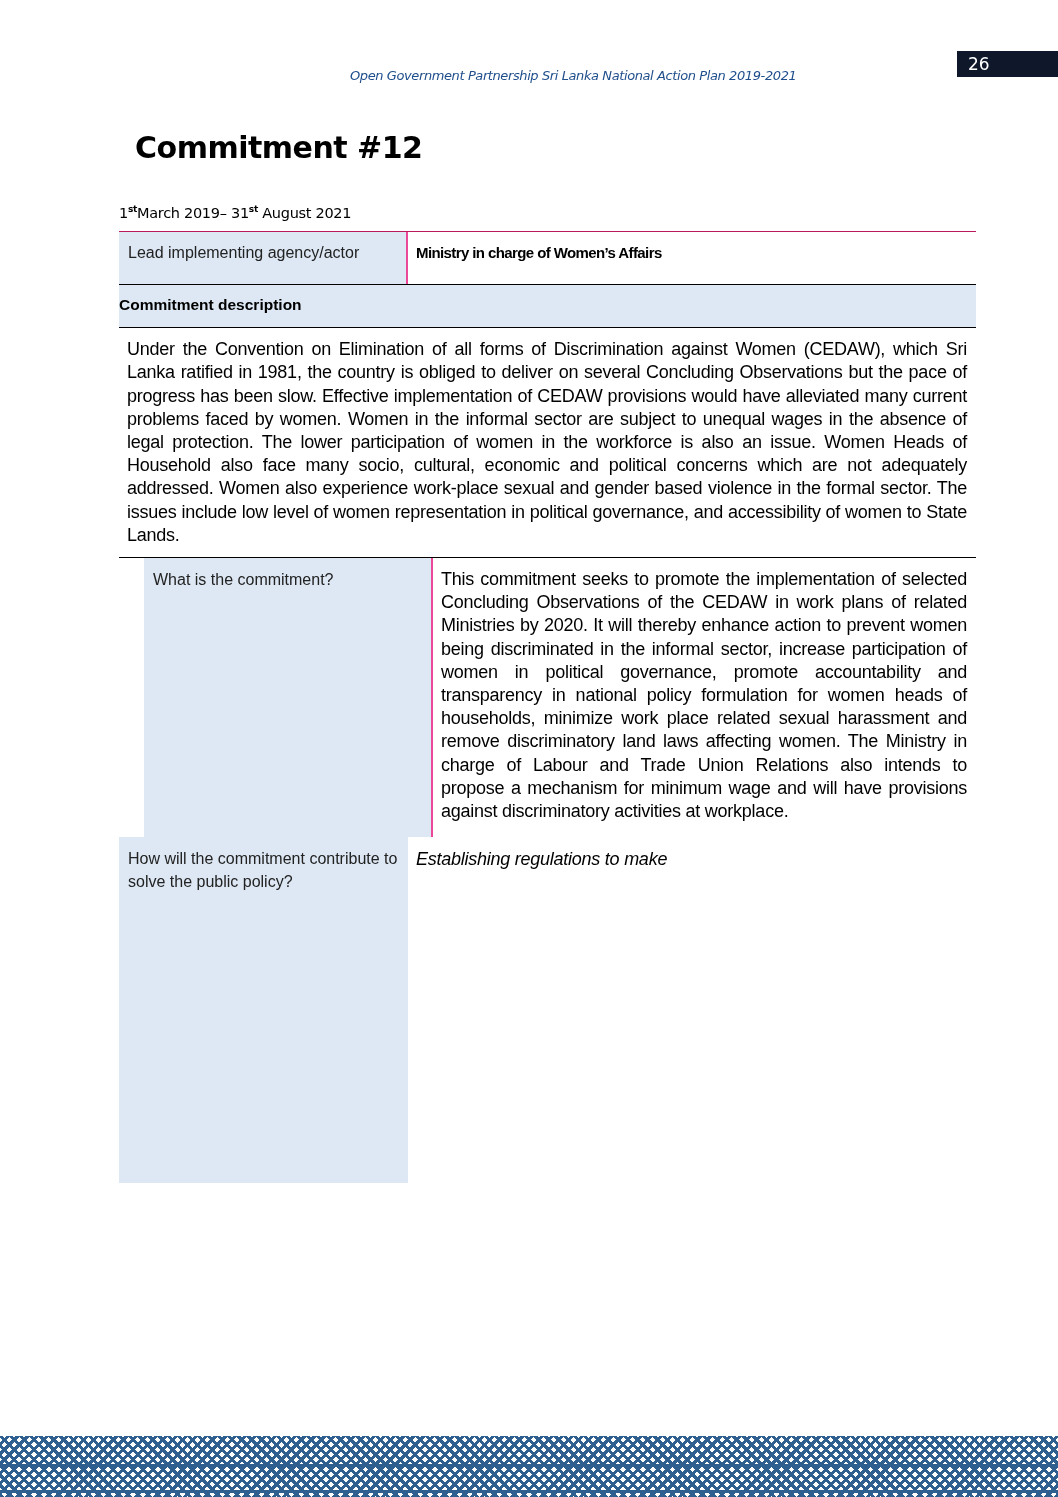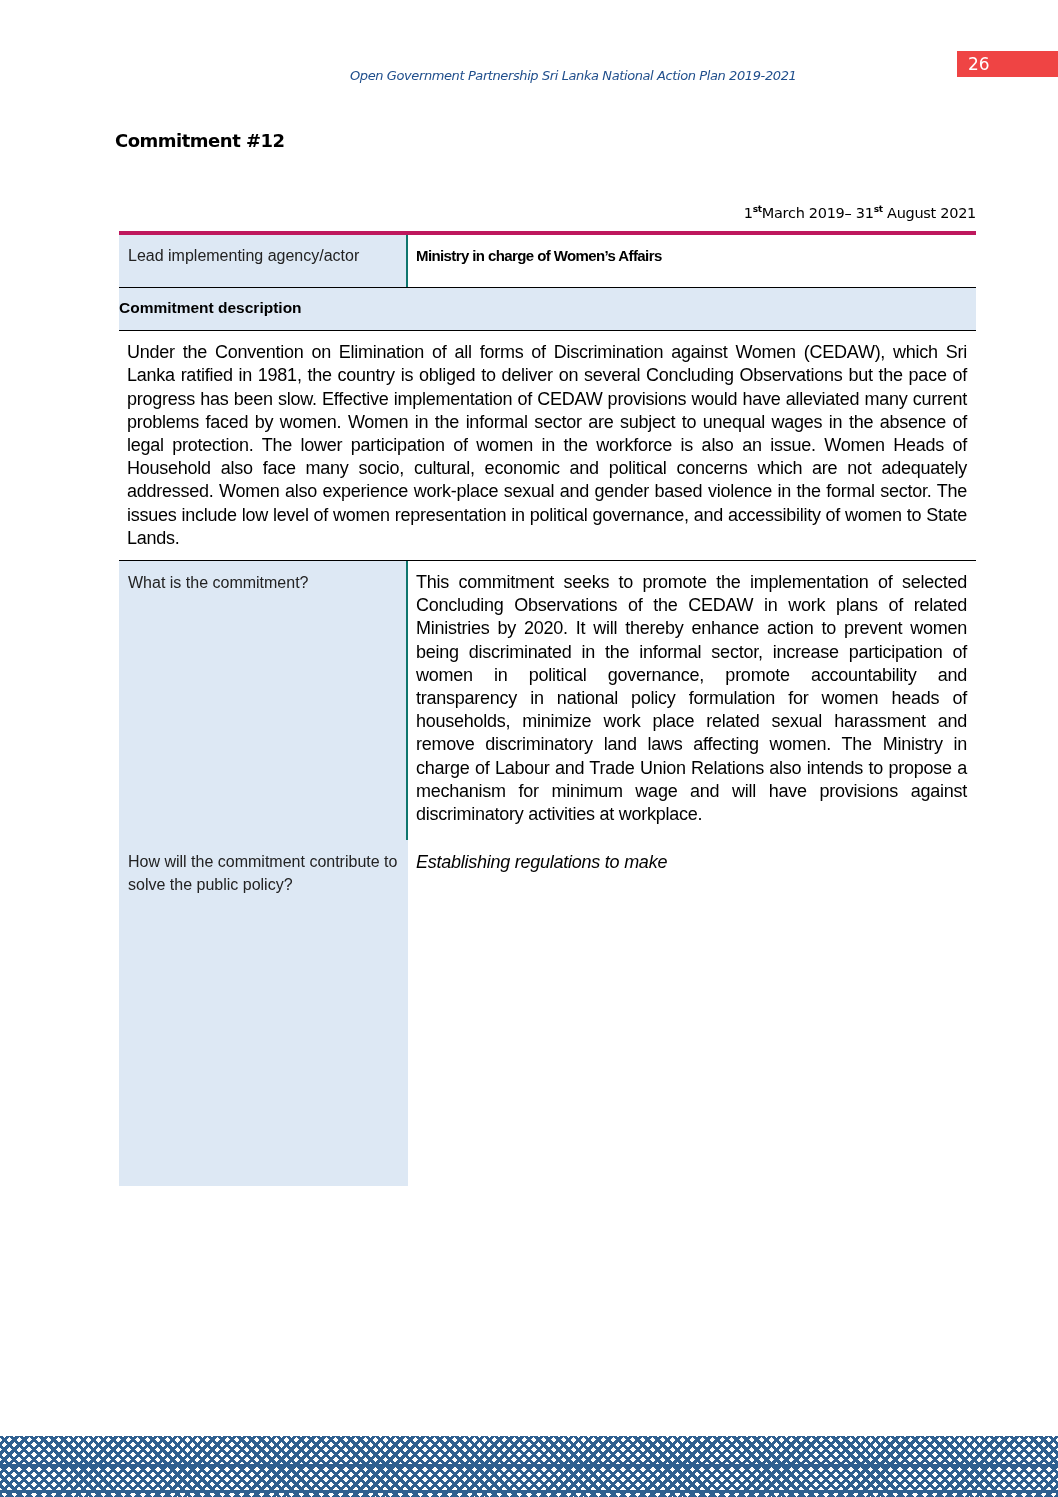--- a/index.html
+++ b/index.html
@@ -1,25 +1,25 @@
 <!DOCTYPE html>
 <html><head>
 <meta charset="utf-8">
 <style>
   html, body { margin:0; padding:0; }
   body { width:1058px; height:1497px; background:#ffffff; position:relative; overflow:hidden; font-family:"Liberation Sans", sans-serif; color:#000; }
   .running-header { position:absolute; top:68px; left:350px; width:480px; font-family:"DejaVu Sans", sans-serif; font-style:italic; font-size:13px; color:#1f4e8c; letter-spacing:-0.4px; white-space:nowrap; }
-  .page-num { position:absolute; top:51px; left:957px; width:101px; height:26px; background:#ef4444; color:#fff; font-family:"DejaVu Sans", sans-serif; font-size:17px; line-height:26px; padding-left:11px; box-sizing:border-box; }
-  .commit-title { position:absolute; top:130px; left:115px; font-family:"DejaVu Sans", sans-serif; font-weight:bold; font-size:18px; letter-spacing:-0.5px; }
+  .page-num { position:absolute; top:51px; left:957px; width:101px; height:26px; background:#0f172a; color:#fff; font-family:"DejaVu Sans", sans-serif; font-size:17px; line-height:26px; padding-left:11px; box-sizing:border-box; }
+  .commit-title { position:absolute; top:130px; left:135px; font-family:"DejaVu Sans", sans-serif; font-weight:bold; font-size:30px; letter-spacing:-0.5px; }
   .table { position:absolute; left:119px; top:187px; width:857px; }
   .title-box { background:#dde8f4; border-top:3px solid #4a7ebb; border-bottom:2px solid #000; padding:12px 10px 12px 10px; text-align:center; font-family:"DejaVu Sans", sans-serif; font-weight:bold; font-size:18.5px; line-height:29px; letter-spacing:-0.4px; }
-  .date-row { height:44px; border-bottom:4px solid #be185d; text-align:right; font-family:"DejaVu Sans", sans-serif; font-size:14.5px; line-height:44px; letter-spacing:-0.3px; }
+  .date-row { height:44px; border-bottom:1px solid #be185d; text-align:left; font-family:"DejaVu Sans", sans-serif; font-size:14.5px; line-height:44px; letter-spacing:-0.3px; }
   .date-row sup { font-size:9px; font-weight:bold; }
   .row { display:flex; border-bottom:1px solid #000; }
-  .lcell { width:289px; background:#dde8f4; padding:10px 9px; box-sizing:border-box; font-size:16px; line-height:23px; color:#222; border-right:2px solid #0f766e; }
+  .lcell { width:289px; background:#dde8f4; padding:10px 9px; box-sizing:border-box; font-size:16px; line-height:23px; color:#222; border-right:2px solid #ec4899; }
   .rcell { flex:1; padding:10px 9px 10px 8px; box-sizing:border-box; font-size:18px; line-height:23.2px; text-align:justify; letter-spacing:-0.25px; }
   .bold { font-weight:bold; font-size:15px; letter-spacing:-0.6px; }
   .section-row { background:#dde8f4; height:42px; line-height:40px; text-align:left; font-weight:bold; font-size:15.5px; border-bottom:1px solid #000; }
   .row-last { display:flex; }
   .row-last .lcell { border-right:none; height:346px; }
   .row-last .rcell { padding-top:11px;font-style:italic; }
   .footer { position:absolute; left:0; top:1436px; width:1058px; height:61px;
     background-color:#ffffff;
     background-image:
       repeating-linear-gradient(45deg, #2f5f8f 0 3px, transparent 3px 7px),
@@ -44,21 +44,21 @@
     <div class="rcell bold" style="padding-top:9px;padding-bottom:20px;">Ministry in charge of Women’s Affairs</div>
   </div>
 
   <div class="section-row">Commitment description</div>
 
   <div class="row">
     <div class="rcell">Under the Convention on Elimination of all forms of Discrimination against Women (CEDAW), which Sri Lanka ratified in 1981, the country is obliged to deliver on several Concluding Observations but the pace of progress has been slow. Effective implementation of CEDAW provisions would have alleviated many current problems faced by women. Women in the informal sector are subject to unequal wages in the absence of legal protection. The lower participation of women in the workforce is also an issue. Women Heads of Household also face many socio, cultural, economic and political concerns which are not adequately addressed. Women also experience work-place sexual and gender based violence in the formal sector. The issues include low level of women representation in political governance, and accessibility of women to State Lands.</div>
   </div>
 
   <div class="row" style="border-bottom:none;">
-    <div class="lcell" style="padding-bottom:14px;">What is the commitment?</div>
+    <div class="lcell" style="padding-bottom:14px;margin-left:25px;">What is the commitment?</div>
     <div class="rcell" style="padding-bottom:14px;">This commitment seeks to promote the implementation of selected Concluding Observations of the CEDAW in work plans of related Ministries by 2020. It will thereby enhance action to prevent women being discriminated in the informal sector, increase participation of women in political governance, promote accountability and transparency in national policy formulation for women heads of households, minimize work place related sexual harassment and remove discriminatory land laws affecting women. The Ministry in charge of Labour and Trade Union Relations also intends to propose a mechanism for minimum wage and will have provisions against discriminatory activities at workplace.</div>
   </div>
 
   <div class="row-last">
     <div class="lcell">How will the commitment contribute to solve the public policy?</div>
     <div class="rcell">Establishing regulations to make</div>
   </div>
 </div>
 
 <div class="footer">

